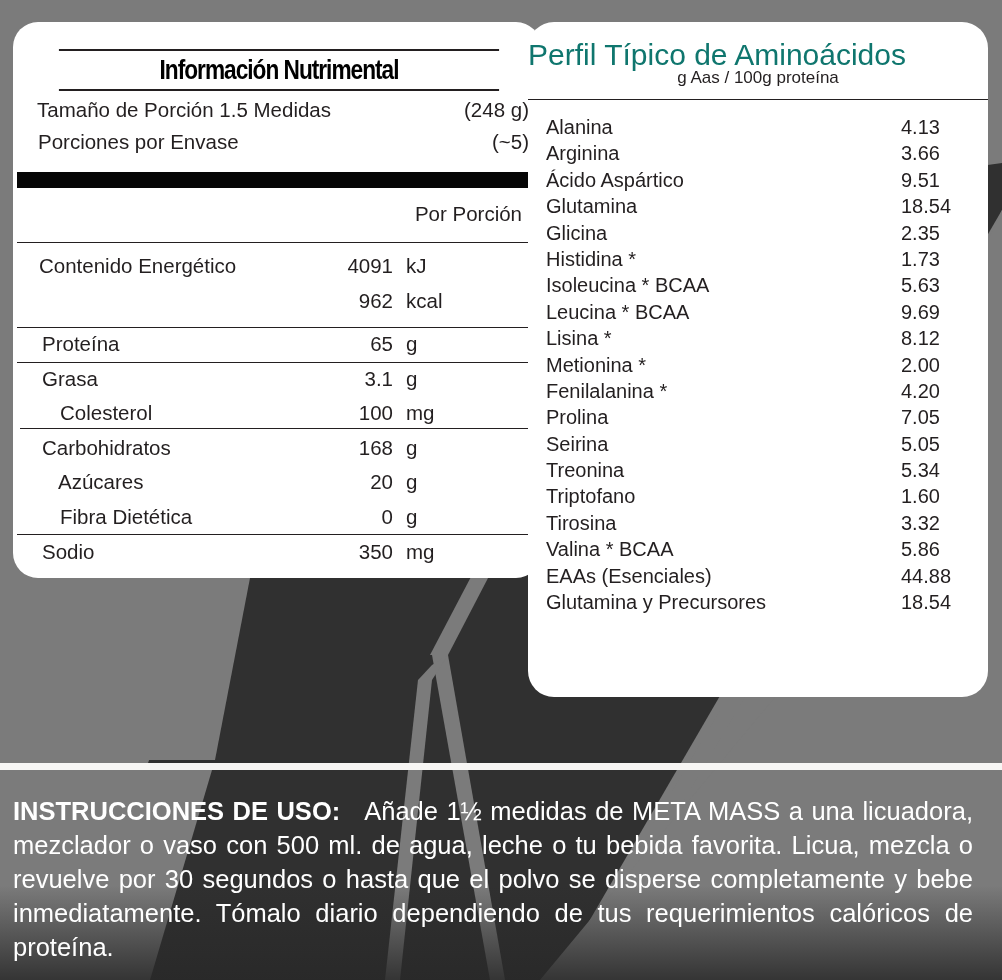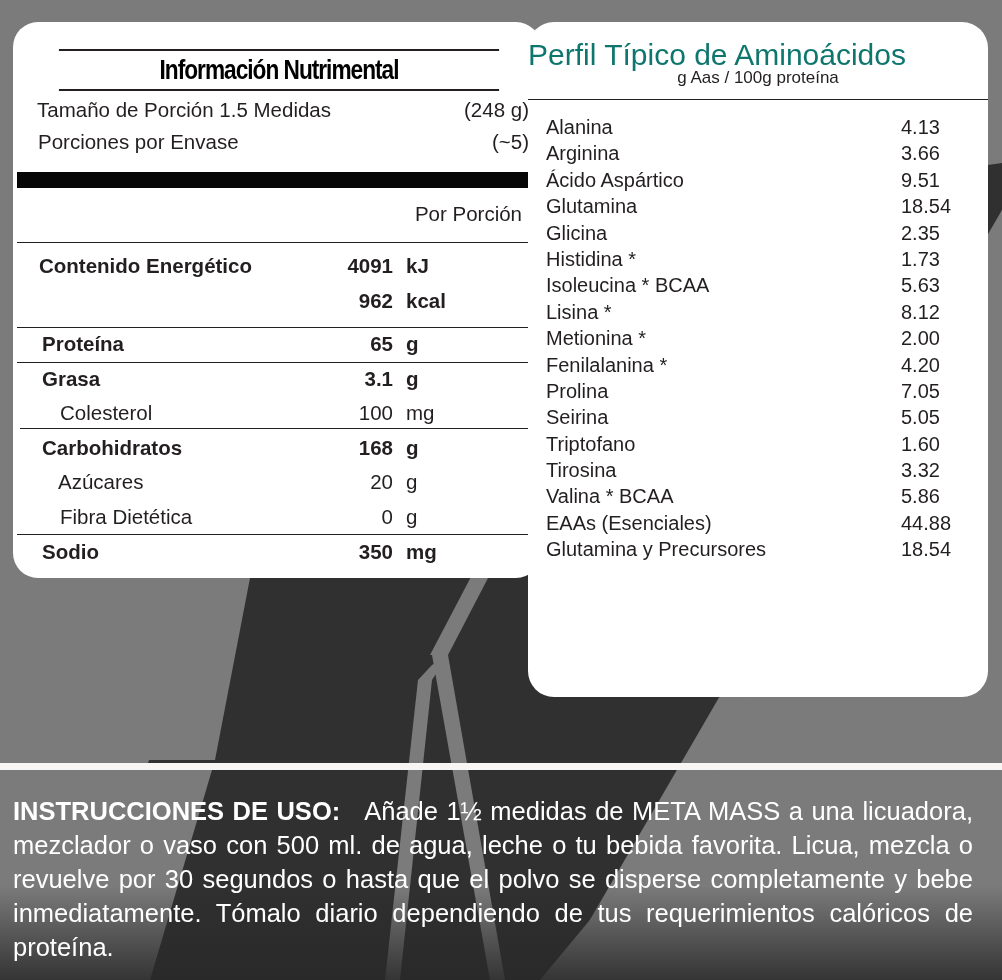--- a/index.html
+++ b/index.html
@@ -22,21 +22,21 @@
       font-weight: bold; font-size: 27px; line-height: 38px; letter-spacing: -1.2px;
       transform: scaleX(0.84); transform-origin: center;
       color: #000;
     }
     .nt-line { position: absolute; font-size: 20.5px; color: #231f20; }
     .nt-black { position: absolute; left: 4px; right: 0; top: 150px; height: 16px; background: #060606; }
     .hr { position: absolute; left: 4px; right: 0; height: 0; border-top: 1.5px solid #231f20; }
     .row-label { position: absolute; font-size: 20.5px; }
     .row-val { position: absolute; font-size: 20.5px; text-align: right; width: 80px; }
     .row-unit { position: absolute; font-size: 20.5px; }
-    .bold { font-weight: bold; }
+    .bold { font-weight: normal; }
 
     
     #amino { left: 528px; top: 22px; width: 460px; height: 675px; }
     .am-title { position: absolute; left: 0; right: 0; top: 16px; font-size: 30px; color: #0f766e; }
     .am-sub { position: absolute; left: 0; right: 0; top: 46px; text-align: center; font-size: 17px; color: #231f20; }
     .am-hr { position: absolute; left: 0; right: 0; top: 77px; border-top: 1.5px solid #231f20; }
     .am-list { position: absolute; left: 18px; top: 92px; width: 440px; }
     .am-row { height: 26.4px; line-height: 26.4px; font-size: 20px; position: relative; color: #231f20; }
     .am-name { position: absolute; left: 0; }
     .am-val { position: absolute; left: 355px; }
@@ -151,38 +151,46 @@
       </div>
     <div class="am-row">
         <span class="am-name">Histidina *</span>
         <span class="am-val">1.73</span>
       </div>
     <div class="am-row">
         <span class="am-name">Isoleucina * BCAA</span>
         <span class="am-val">5.63</span>
       </div>
     <div class="am-row">
+        <span class="am-name">Leucina * BCAA</span>
+        <span class="am-val">9.69</span>
+      </div>
+    <div class="am-row">
         <span class="am-name">Lisina *</span>
         <span class="am-val">8.12</span>
       </div>
     <div class="am-row">
         <span class="am-name">Metionina *</span>
         <span class="am-val">2.00</span>
       </div>
     <div class="am-row">
         <span class="am-name">Fenilalanina *</span>
         <span class="am-val">4.20</span>
       </div>
     <div class="am-row">
         <span class="am-name">Prolina</span>
         <span class="am-val">7.05</span>
       </div>
     <div class="am-row">
         <span class="am-name">Seirina</span>
         <span class="am-val">5.05</span>
+      </div>
+    <div class="am-row">
+        <span class="am-name">Treonina</span>
+        <span class="am-val">5.34</span>
       </div>
     <div class="am-row">
         <span class="am-name">Triptofano</span>
         <span class="am-val">1.60</span>
       </div>
     <div class="am-row">
         <span class="am-name">Tirosina</span>
         <span class="am-val">3.32</span>
       </div>
     <div class="am-row">

